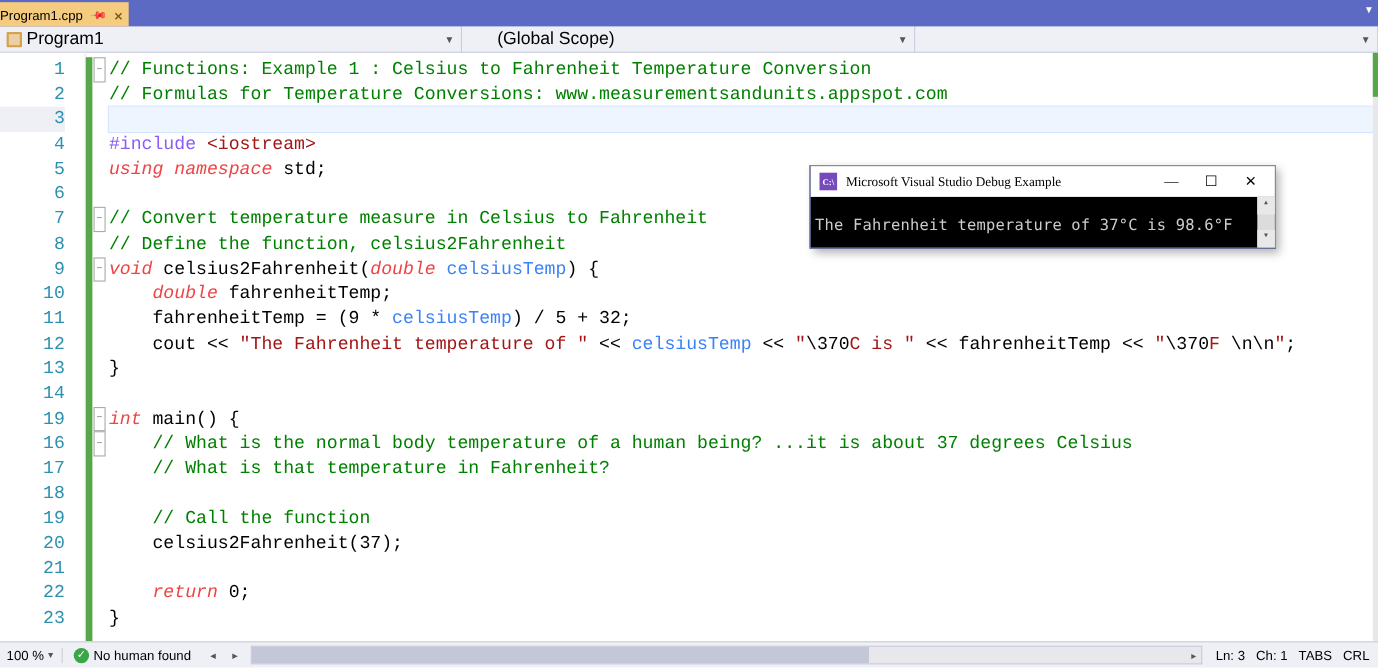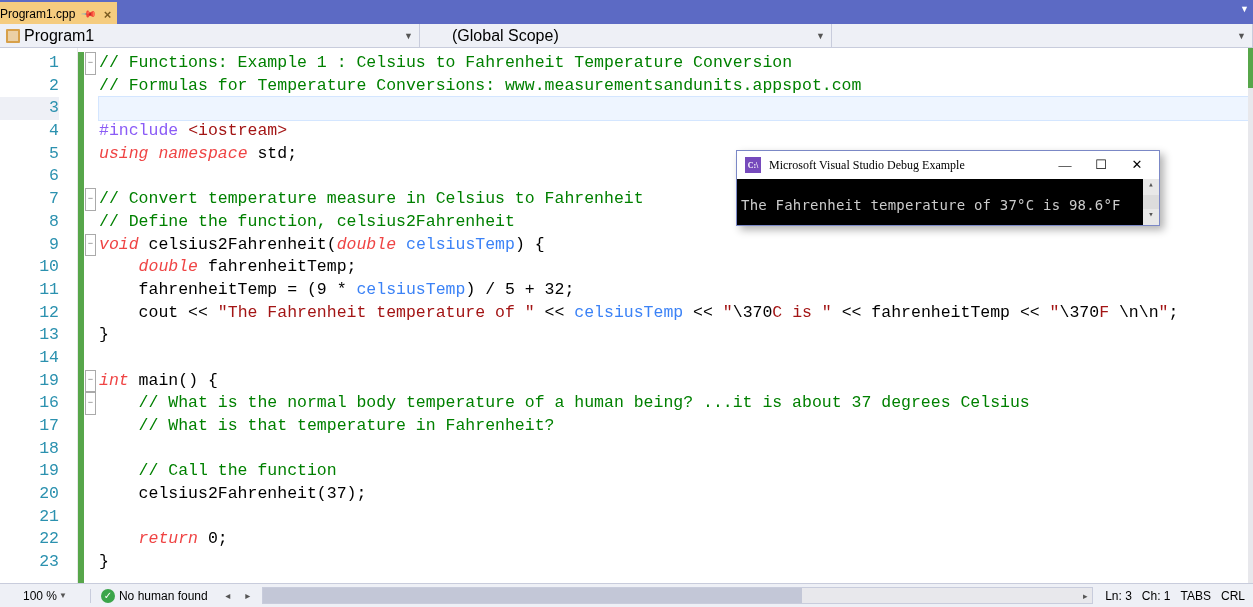--- a/index.html
+++ b/index.html
@@ -36,21 +36,21 @@
   .c-keyword { color:#ef4444;font-style:italic; }
   .c-pre { color:#8b5cf6; }
   .c-string { color:#a31515; }
   .c-param { color:#3b82f6; }
   .c-escape { color:#000000; }
   .rightbar { position:absolute; right:0; top:48px; width:5px; height:535px; background:#e8e8ec; }
   .rightbar:before { content:""; position:absolute; top:0; left:0; width:5px; height:100%; background:linear-gradient(#57a64a 0 100%); opacity:.0; }
   .rightbar .mark { position:absolute; left:0; width:5px; height:40px; top:0; background:#57a64a; }
 
   .statusbar { position:absolute; bottom:0; left:0; right:0; height:24px; background:#eef0f6; border-top:1px solid #c8ccdc; display:flex; align-items:center; font-size:12px; }
-  .zoom { padding:0 23px; display:flex; align-items:center; gap:2px; }
+  .zoom { padding:0 6px; display:flex; align-items:center; gap:2px; }
   .zoom-caret { font-size:8px; color:#555; }
   .issues { display:flex; align-items:center; gap:4px; padding:0 10px; border-left:1px solid #c8ccdc; }
   .ok-icon { width:14px; height:14px; border-radius:50%; background:#3ba54a; color:#fff; font-size:10px; text-align:center; line-height:14px; }
   .h-scroll { flex:1; height:17px; background:#e8e8ec; border:1px solid #c8ccdc; margin:0 4px; position:relative; }
   .h-scroll-thumb { position:absolute; left:0; top:0; height:100%; width:65%; background:#c3c7d7; }
   .h-scroll-btn { position:absolute; top:0; width:16px; height:100%; display:flex; align-items:center; justify-content:center; font-size:9px; color:#555; }
   .h-scroll-btn.left{ left:-1px; } .h-scroll-btn.right{ right:-1px; }
   .nav-btn { width:20px; text-align:center; color:#555; font-size:10px; }
   .status-right { display:flex; align-items:center; gap:10px; padding:0 8px; }
 

